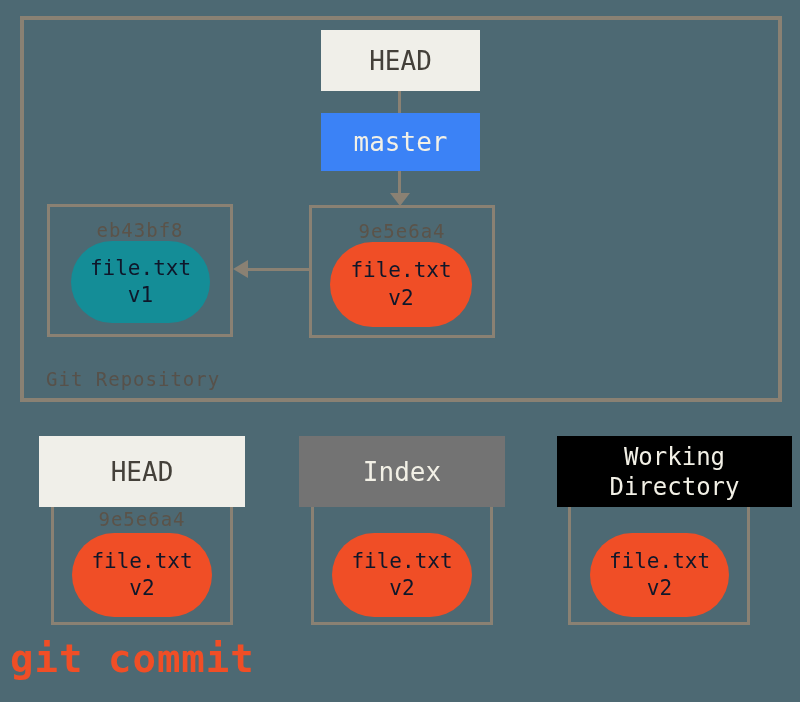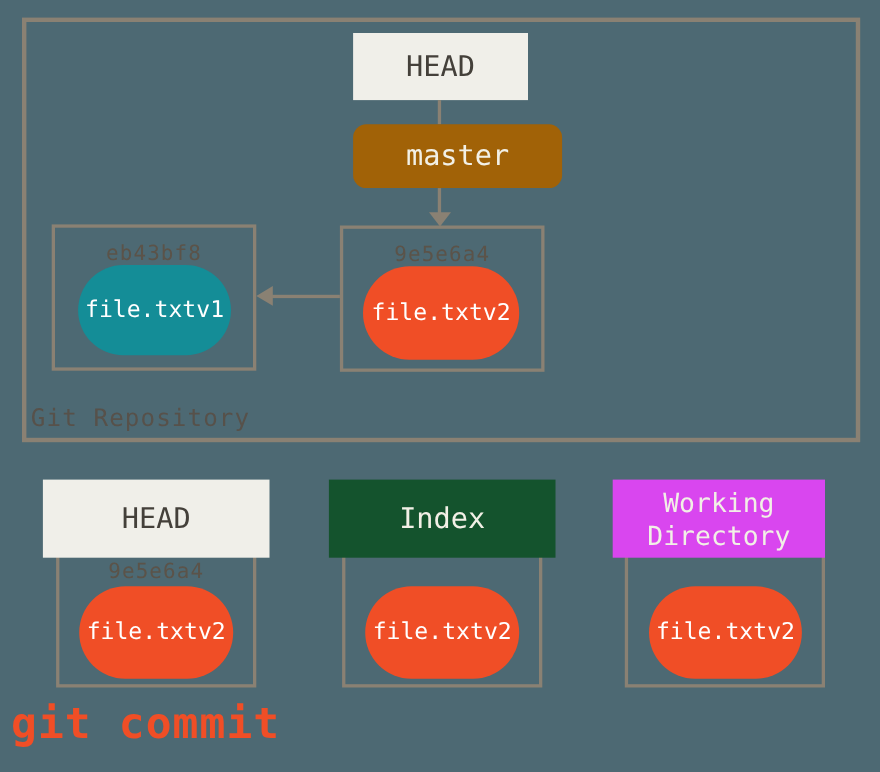--- a/index.html
+++ b/index.html
@@ -12,43 +12,43 @@
   }
   .abs { position: absolute; }
 
   
   .repo-box {
     left: 20px; top: 16px;
     width: 754px; height: 378px;
     border: 4px solid #8A8173;
   }
   .repo-label {
-    left: 28px; top: 368px;
-    font-size: 22px;
+    left: 46px; top: 368px;
+    font-size: 19px;
     color: #57514A;
     letter-spacing: 1px;
   }
 
   
   .head-top {
     left: 321px; top: 30px;
     width: 159px; height: 61px;
     background: #F0EFE9;
     color: #44403A;
     font-size: 26px;
     display: flex; align-items: center; justify-content: center;
   }
   .line-head-master { left: 398px; top: 91px; width: 3px; height: 22px; background: #8A8173; }
   .master-box {
     left: 321px; top: 113px;
-    width: 190px; height: 58px;
-    background: #a16207;
+    width: 159px; height: 58px;
+    background: #3b82f6;
     color: #F2F0E6;
     font-size: 26px;
-    display: flex; align-items: center; justify-content: center; border-radius: 12px;
+    display: flex; align-items: center; justify-content: center;
   }
   .line-master-commit { left: 398px; top: 171px; width: 3px; height: 23px; background: #8A8173; }
   .arrowhead-down {
     left: 390px; top: 193px;
     width: 0; height: 0;
     border-left: 10px solid transparent;
     border-right: 10px solid transparent;
     border-top: 13px solid #8A8173;
   }
 
@@ -61,24 +61,24 @@
   .commit-right { left: 309px; top: 205px; }
   .hash-label {
     width: 100%; text-align: center;
     margin-top: 12px;
     font-size: 19px;
     color: #5B5349;
     letter-spacing: 1px;
   }
   .blob {
     border-radius: 46px;
-    display: flex; flex-direction: row;
+    display: flex; flex-direction: column;
     align-items: center; justify-content: center;
     font-size: 21px;
-    color: #ffffff;
+    color: #0f172a;
     line-height: 1.3;
   }
   .blob-teal { background: #148D97; }
   .blob-red  { background: #F04E26; }
   .blob-c1 { left: 71px;  top: 241px; width: 139px; height: 82px; }
   .blob-c2 { left: 330px; top: 242px; width: 142px; height: 85px; }
 
   .line-commit-commit { left: 247px; top: 268px; width: 62px; height: 3px; background: #8A8173; }
   .arrowhead-left {
     left: 233px; top: 260px;
@@ -97,23 +97,23 @@
   .frame-2 { left: 311px; top: 500px; }
   .frame-3 { left: 568px; top: 500px; }
 
   .col-header {
     width: 206px; height: 71px;
     display: flex; align-items: center; justify-content: center;
     text-align: center;
     font-size: 26px;
   }
   .header-1 { left: 39px;  top: 436px; background: #F0EFE9; color: #44403A; }
-  .header-2 { left: 299px; top: 436px; background: #14532d; color: #F2F0E6; text-align: center; }
-  .header-3 { left: 557px; top: 436px; background: #d946ef; color: #F2F0E6;
-              width: 193px; font-size: 24px; line-height: 1.25; padding: 0 14px; box-sizing: border-box; }
+  .header-2 { left: 299px; top: 436px; background: #737373; color: #F2F0E6; text-align: center; }
+  .header-3 { left: 557px; top: 436px; background: #000000; color: #F2F0E6;
+              width: 235px; font-size: 24px; line-height: 1.25; padding: 0 14px; box-sizing: border-box; }
 
   .hash-bottom { left: 51px; top: 508px; width: 182px; text-align: center;
                  font-size: 19px; color: #5B5349; letter-spacing: 1px; }
 
   .blob-b1 { left: 72px;  top: 533px; width: 140px; height: 84px; }
   .blob-b2 { left: 332px; top: 533px; width: 140px; height: 84px; }
   .blob-b3 { left: 590px; top: 533px; width: 139px; height: 84px; }
 
   
   .command {

